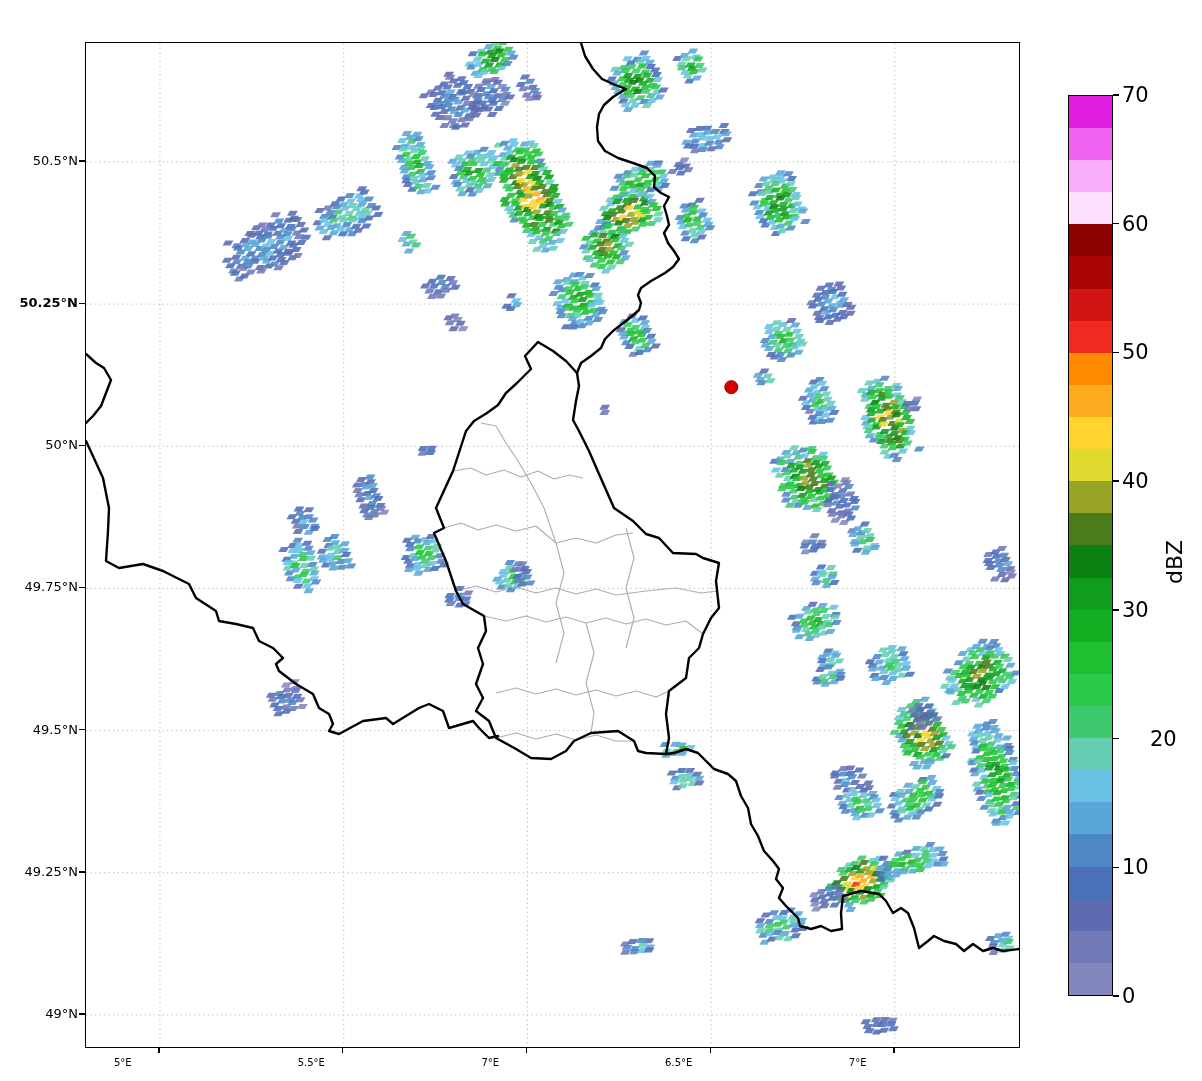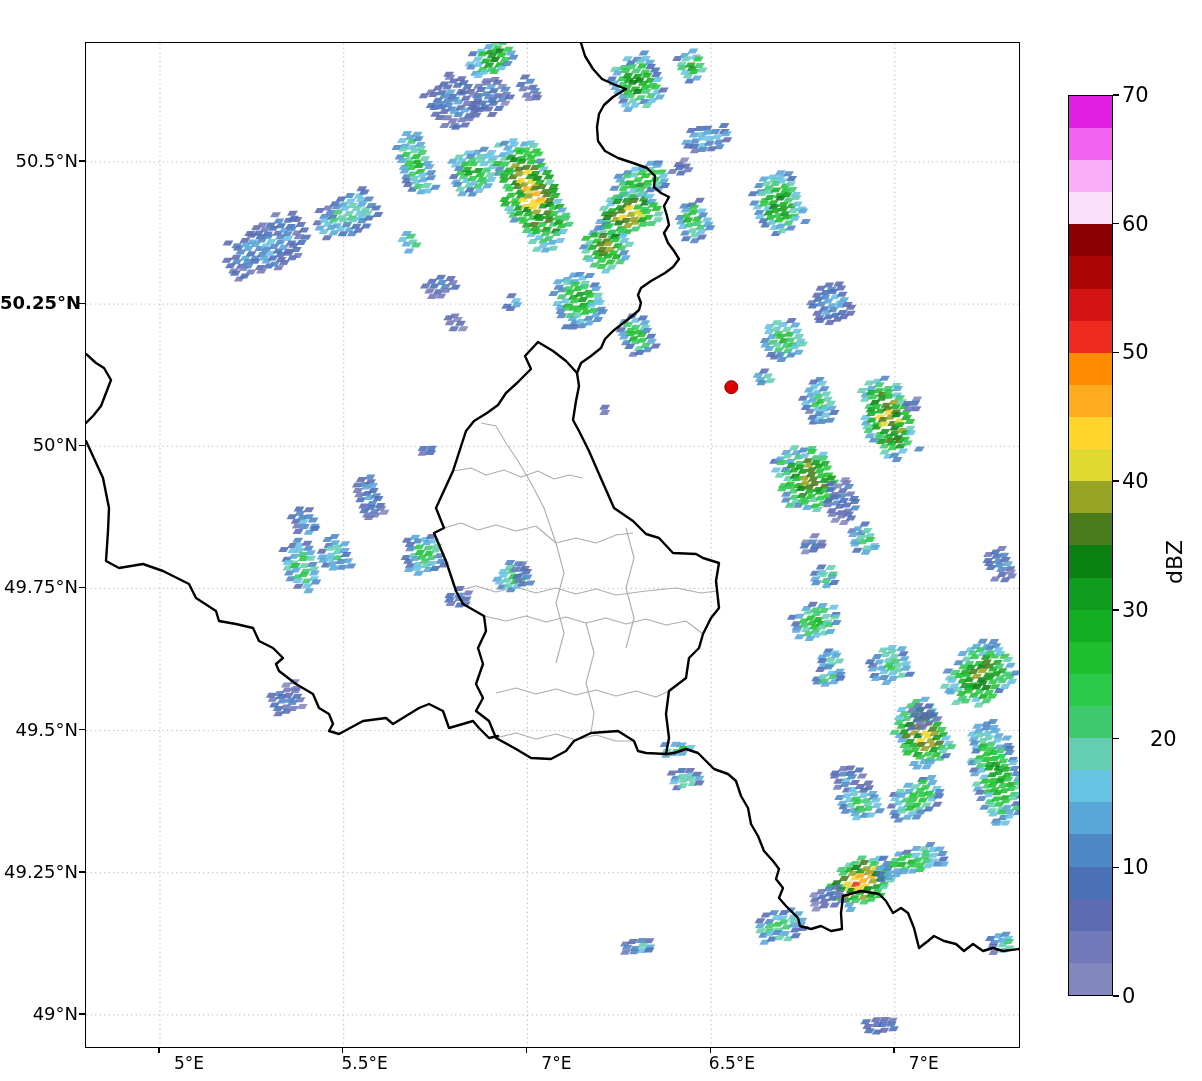--- a/index.html
+++ b/index.html
@@ -7,23 +7,23 @@
        font-family:"DejaVu Sans","Liberation Sans",sans-serif;color:#000;}
   .figure{position:absolute;inset:0;}
   .title{position:absolute;left:85px;top:5px;width:933px;text-align:center;
          font-size:27px;letter-spacing:0px;}
   .map{position:absolute;left:85px;top:42px;width:933px;height:1004px;
        border:1.3px solid #000;box-sizing:content-box;background:#fff;}
   .map svg{position:absolute;left:0;top:0;}
   .ann{position:absolute;left:11px;top:10px;background:#fff;border:1.1px solid #000;
        padding:3px 8px 4px 8px;font-size:15px;line-height:1.3;z-index:5;}
   .ytick-label{position:absolute;left:0;width:78px;height:20px;line-height:20px;
-       text-align:right;font-size:18px;}
+       text-align:right;font-size:13px;}
   .xtick-label{position:absolute;width:90px;height:22px;line-height:22px;
-       text-align:right;font-size:17px;}
+       text-align:left;font-size:10px;}
   .tickmark{position:absolute;background:#000;}
   .cbar{position:absolute;left:1068px;top:95px;width:45px;height:901px;
         border:1.2px solid #000;box-sizing:border-box;display:flex;
         flex-direction:column-reverse;}
   .cbar-seg{flex:1 1 auto;}
   .cbar-ticklabel{position:absolute;font-size:21px;height:26px;line-height:26px;
         text-align:left;width:60px;}
   .cbar-label{position:absolute;left:1174px;top:562px;font-size:22px;
         transform:translate(-50%,-50%) rotate(-90deg);white-space:nowrap;}
 </style>

